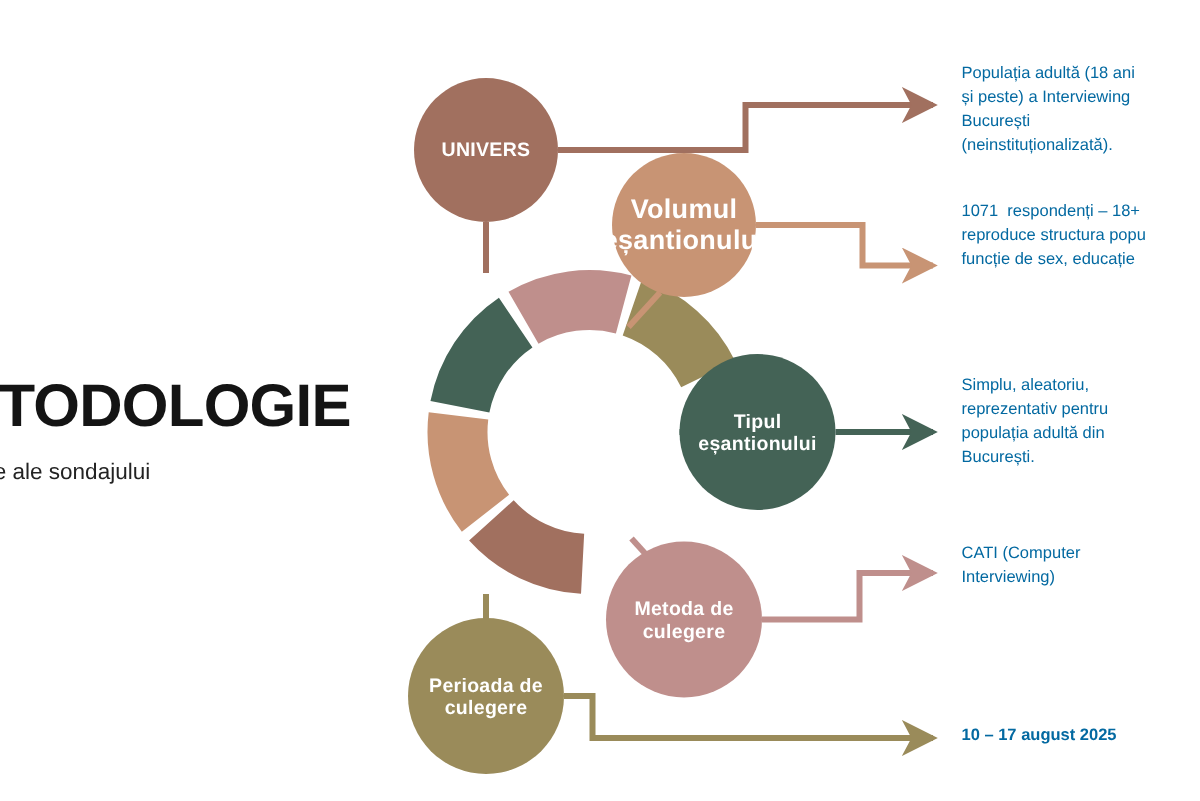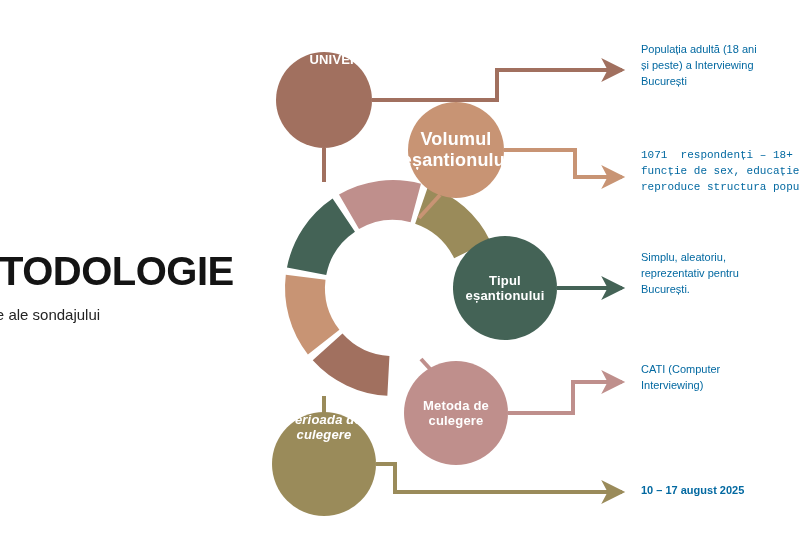--- a/index.html
+++ b/index.html
@@ -117,41 +117,41 @@
     <g id="node-group">
         <circle cx="324" cy="100" r="48" fill="#A1705F"></circle>
         <circle cx="456" cy="150" r="48" fill="#C89474"></circle>
         <circle cx="505" cy="288" r="52" fill="#446356"></circle>
         <circle cx="456" cy="413" r="52" fill="#BF8F8C"></circle>
         <circle cx="324" cy="464" r="52" fill="#9A8B5A"></circle>
       </g>
   </svg>
 
   <div id="label-layer">
-      <div class="node-label" style="left: 291px; top: 52px; width: 96px; height: 96px; font-size: 13px; display: flex; justify-content: center;">
+      <div class="node-label" style="left: 276px; top: 52px; width: 96px; height: 96px; font-size: 13px; display: flex; align-items: center; justify-content: center;">
         <span style="white-space: pre-line;">UNIVERS</span>
       </div>
       <div class="node-label" style="left: 408px; top: 102px; width: 96px; height: 96px; font-size: 18px; display: flex; align-items: center; justify-content: center;">
         <span style="white-space: pre-line;">Volumul
 eșantionului</span>
       </div>
       <div class="node-label" style="left: 453px; top: 236px; width: 104px; height: 104px; font-size: 13px; display: flex; align-items: center; justify-content: center;">
         <span style="white-space: pre-line;">Tipul
 eșantionului</span>
       </div>
       <div class="node-label" style="left: 404px; top: 361px; width: 104px; height: 104px; font-size: 13px; display: flex; align-items: center; justify-content: center;">
         <span style="white-space: pre-line;">Metoda de
 culegere</span>
       </div>
-      <div class="node-label" style="left: 272px; top: 412px; width: 104px; height: 104px; font-size: 13px; display: flex; justify-content: center; font-style: italic;">
+      <div class="node-label" style="left: 272px; top: 412px; width: 104px; height: 104px; font-size: 13px; display: flex; align-items: center; justify-content: center;">
         <span style="white-space: pre-line;">Perioada de
 culegere</span>
       </div>
     </div>
   <div id="callout-layer">
-      <div class="callout" style="left: 641px; top: 42px;"><div>Populația adultă (18 ani</div><div>și peste) a Interviewing</div><div>București</div></div>
-      <div class="callout" style="left: 641px; top: 148px; font-family: Liberation Mono, monospace;"><div>1071  respondenți – 18+</div><div>funcție de sex, educație</div><div>reproduce structura popu</div></div>
-      <div class="callout" style="left: 641px; top: 250px;"><div>Simplu, aleatoriu,</div><div>reprezentativ pentru</div><div>București.</div></div>
+      <div class="callout" style="left: 641px; top: 42px;"><div>Populația adultă (18 ani</div><div>și peste) a Interviewing</div><div>București</div><div>(neinstituționalizată).</div></div>
+      <div class="callout" style="left: 641px; top: 134px;"><div>1071  respondenți – 18+</div><div>reproduce structura popu</div><div>funcție de sex, educație</div></div>
+      <div class="callout" style="left: 641px; top: 250px;"><div>Simplu, aleatoriu,</div><div>reprezentativ pentru</div><div>populația adultă din</div><div>București.</div></div>
       <div class="callout" style="left: 641px; top: 362px;"><div>CATI (Computer</div><div>Interviewing)</div></div>
       <div class="callout" style="left: 641px; top: 483px; font-weight: bold;"><div>10 – 17 august 2025</div></div>
     </div>
 
 </div>
 
 </body></html>

